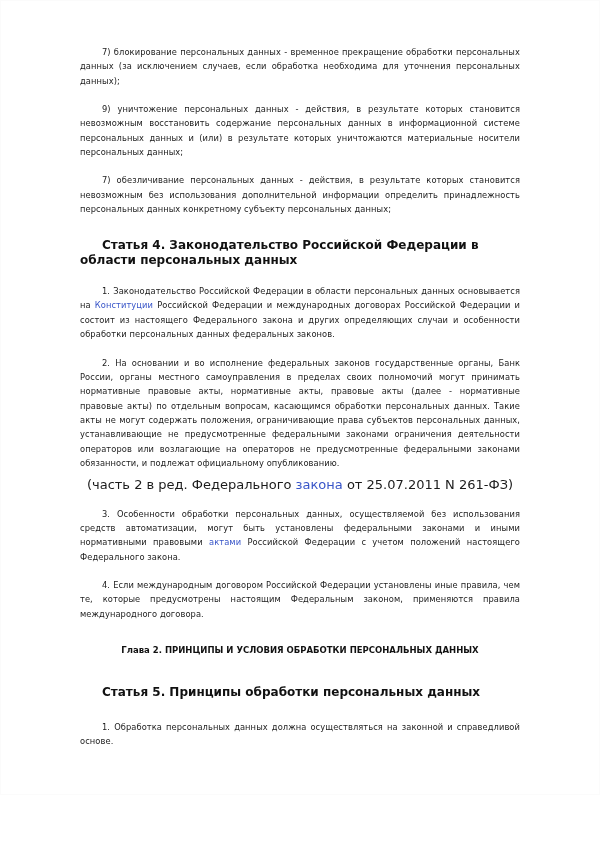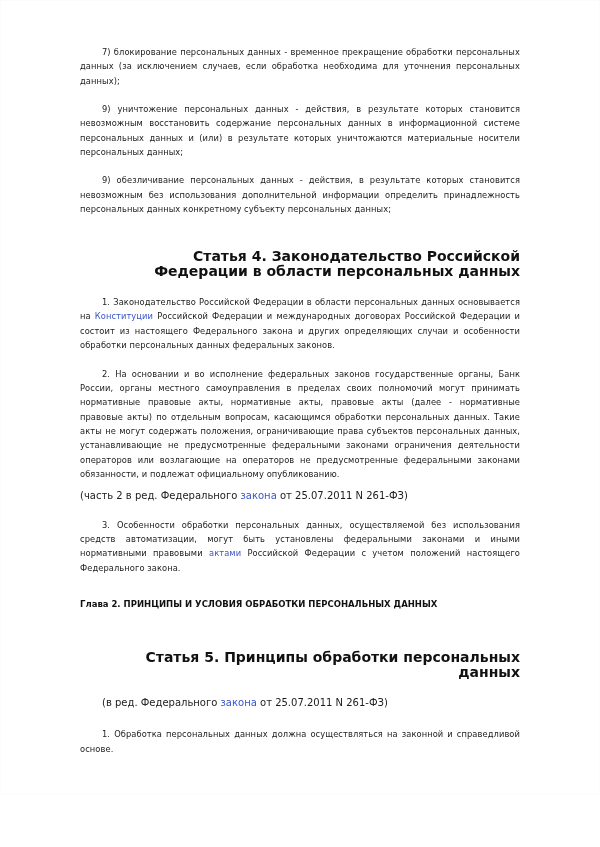--- a/index.html
+++ b/index.html
@@ -42,45 +42,45 @@
     -webkit-font-smoothing: antialiased;
   }
   p.para:last-child {
     margin-bottom: 0;
   }
   p.tight {
     margin-bottom: 8px;
   }
   p.ed-note {
     margin: 0 0 14px 0;
-    font-size: 10px;
+    font-size: 13px;
     line-height: 14.35px;
     color: #1b1b1b;
-    text-align: left;
+    text-align: center;
     text-indent: 0;
   }
   p.ed-note-indent {
     text-indent: 22px;
   }
   h2.article-head {
-    margin: 16px 0 14px 0;
-    font-size: 14px;
+    margin: 5px 0 14px 0;
+    font-size: 12px;
     line-height: 14.35px;
     font-weight: bold;
     color: #111111;
     text-indent: 22px;
-    text-align: right;
+    text-align: left;
   }
   h1.chapter-head {
     margin: 0 0 15px 0;
     font-size: 8.5px;
     line-height: 14.35px;
     font-weight: bold;
     color: #111111;
-    text-align: left;
+    text-align: center;
   }
   a.doclink, span.doclink {
     color: #3855c8;
     text-decoration: none;
     margin-top: 34px;
   }
   .spacer-sm { height: 3px; }
   .spacer-md { height: 8px; }
 </style>
 </head>
@@ -88,49 +88,49 @@
 
 <div class="page">
   <div class="page-edge"></div>
 
   <div class="doc-body">
 
     <p class="para">7) блокирование персональных данных - временное прекращение обработки персональных данных (за исключением случаев, если обработка необходима для уточнения персональных данных);</p>
 
     <p class="para">9) уничтожение персональных данных - действия, в результате которых становится невозможным восстановить содержание персональных данных в информационной системе персональных данных и (или) в результате которых уничтожаются материальные носители персональных данных;</p>
 
-    <p class="para">9) обезличивание персональных данных - действия, в результате которых становится невозможным без использования дополнительной информации определить принадлежность персональных данных конкретному субъекту персональных данных;</p>
+    <p class="para">7) обезличивание персональных данных - действия, в результате которых становится невозможным без использования дополнительной информации определить принадлежность персональных данных конкретному субъекту персональных данных;</p>
 
 
 
     <div class="spacer-sm"></div>
 
     <h2 class="article-head">Статья 4. Законодательство Российской Федерации в области персональных данных</h2>
 
     <div class="spacer-sm"></div>
 
     <p class="para"><span>1. Законодательство Российской Федерации в области персональных данных основывается на </span><a class="doclink" href="#">Конституции</a><span> Российской Федерации и международных договорах Российской Федерации и состоит из настоящего Федерального закона и других определяющих случаи и особенности обработки персональных данных федеральных законов.</span></p>
 
     <p class="para tight">2. На основании и во исполнение федеральных законов государственные органы, Банк России, органы местного самоуправления в пределах своих полномочий могут принимать нормативные правовые акты, нормативные акты, правовые акты (далее - нормативные правовые акты) по отдельным вопросам, касающимся обработки персональных данных. Такие акты не могут содержать положения, ограничивающие права субъектов персональных данных, устанавливающие не предусмотренные федеральными законами ограничения деятельности операторов или возлагающие на операторов не предусмотренные федеральными законами обязанности, и подлежат официальному опубликованию.</p>
 
     <p class="ed-note"><span>(часть 2 в ред. Федерального </span><a class="doclink" href="#">закона</a><span> от 25.07.2011 N 261-ФЗ)</span></p>
 
     <p class="para"><span>3. Особенности обработки персональных данных, осуществляемой без использования средств автоматизации, могут быть установлены федеральными законами и иными нормативными правовыми </span><a class="doclink" href="#">актами</a><span> Российской Федерации с учетом положений настоящего Федерального закона.</span></p>
 
+    <p class="para">4. Если международным договором Российской Федерации установлены иные правила, чем те, которые предусмотрены настоящим Федеральным законом, применяются правила международного договора.</p>
 
     <div class="spacer-md"></div>
 
     <h1 class="chapter-head">Глава 2. ПРИНЦИПЫ И УСЛОВИЯ ОБРАБОТКИ ПЕРСОНАЛЬНЫХ ДАННЫХ</h1>
 
     <div class="spacer-md"></div>
 
     <h2 class="article-head">Статья 5. Принципы обработки персональных данных</h2>
 
     <div class="spacer-sm"></div>
 
-    <p class="ed-note ed-note-indent"><span>(в ред. Федерального </span><a class="doclink" href="#">закона</a><span> от 25.07.2011 N 261-ФЗ)</span></p>
 
     <div class="spacer-sm"></div>
 
     <p class="para">1. Обработка персональных данных должна осуществляться на законной и справедливой основе.</p>
 
   </div>
 </div>
 
 </body></html>

